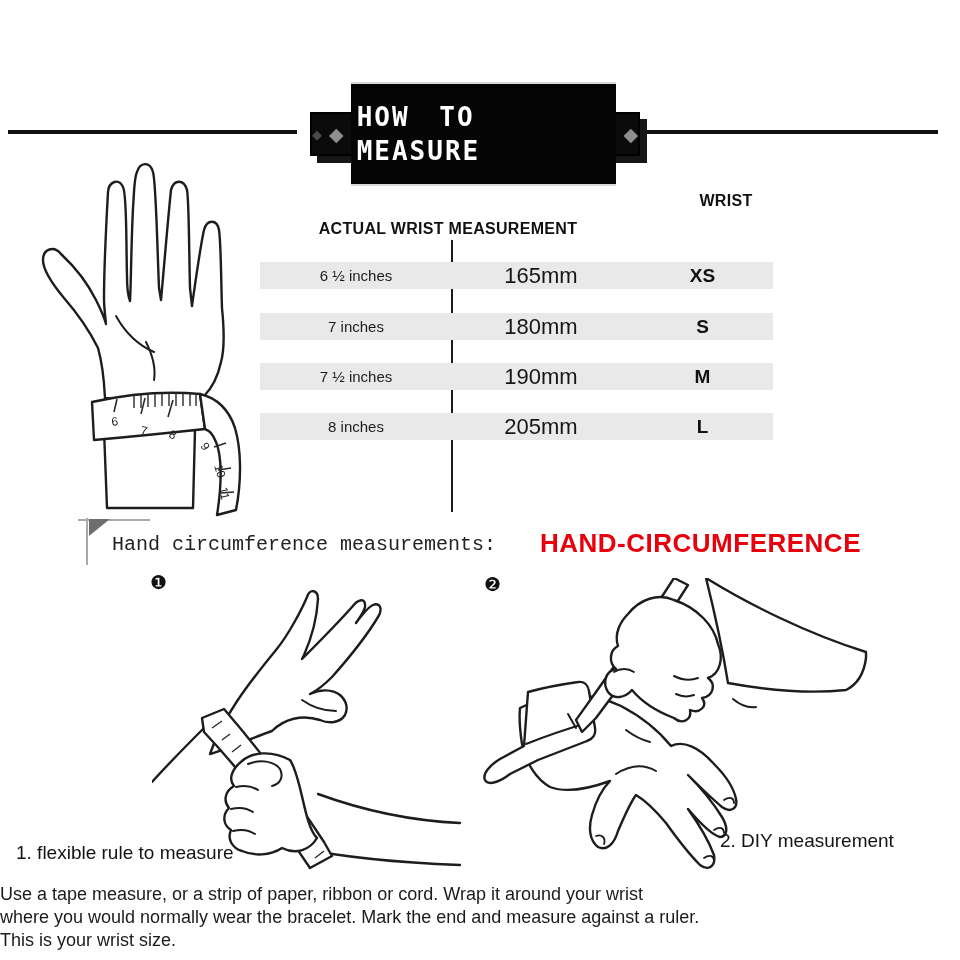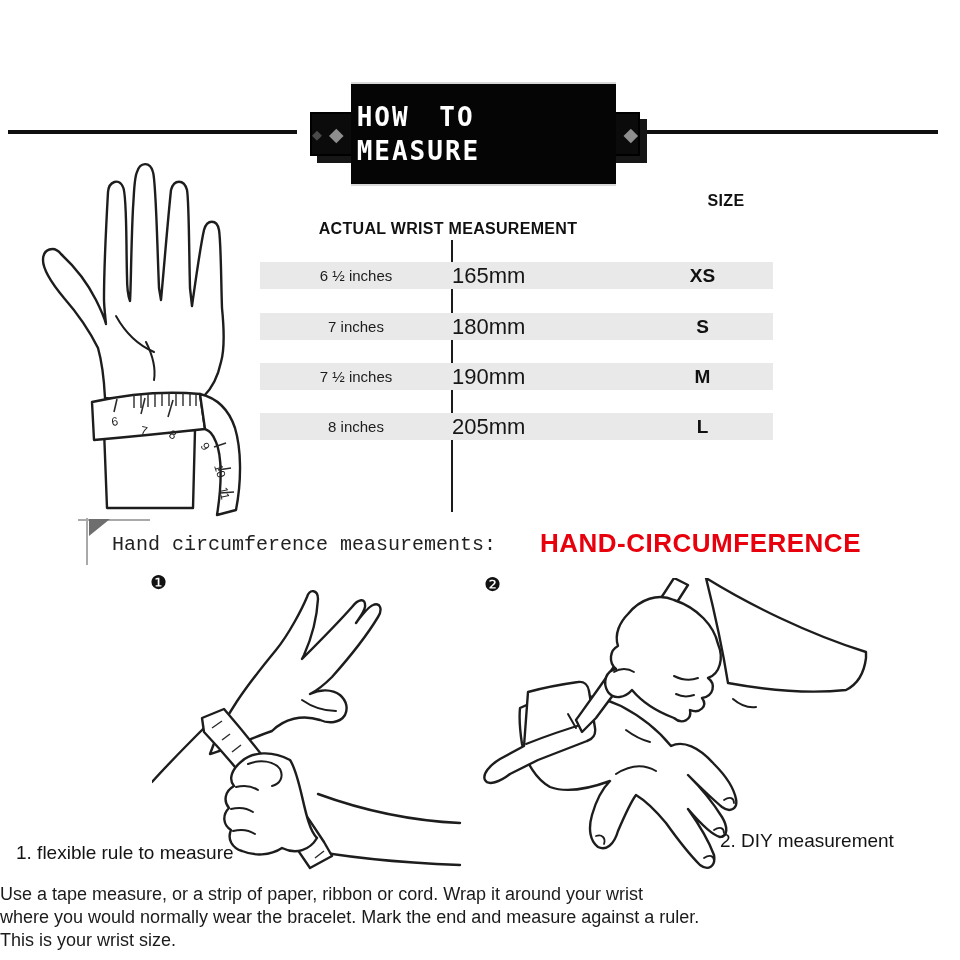--- a/index.html
+++ b/index.html
@@ -18,21 +18,21 @@
   .dia-sm{color:#4a4a4a;font-size:13px;line-height:1;}
   .dia{color:#8e8e8e;font-size:19px;line-height:1;}
 
   
   .tbl-head{position:absolute;top:192px;font-weight:bold;font-size:16px;letter-spacing:.3px;
             text-align:center;color:#111;}
   .band{position:absolute;left:260px;width:513px;height:27px;background:#e9e9e9;}
   .band .inch{position:absolute;left:0;width:192px;top:0;height:27px;line-height:27px;
               text-align:center;font-size:15px;color:#1c1c1c;}
   .band .mm{position:absolute;left:192px;width:178px;top:-3px;height:33px;line-height:33px;
-            text-align:left;font-size:22px;color:#161616;}
+            text-align:center;font-size:22px;color:#161616;}
   .band .sz{position:absolute;left:385px;width:115px;top:0;height:27px;line-height:27px;
             text-align:center;font-size:19px;font-weight:bold;color:#111;}
   .vdiv{position:absolute;left:451px;top:240px;width:2px;height:272px;background:#1b1b1b;}
 
   
   .circ-label{position:absolute;left:112px;top:533px;font-family:"Liberation Mono",monospace;
               font-size:20px;color:#222;white-space:nowrap;}
   .circ-red{position:absolute;left:540px;top:528px;font-size:26px;font-weight:bold;
             color:#e8000d;letter-spacing:.5px;white-space:nowrap;}
 
@@ -56,21 +56,21 @@
   <div class="hrule" style="left:8px;top:130px;width:289px;"></div>
   <div class="hrule" style="left:642px;top:130px;width:296px;"></div>
   <div class="banner">
     <span class="dia-sm">◆</span>
     <span class="dia">◆</span>
     <span class="ttl">HOW TO MEASURE</span>
     <span class="dia">◆</span>
   </div>
 
   <div class="tbl-head" style="left:260px;width:376px;margin-top:28px;">ACTUAL WRIST MEASUREMENT</div>
-  <div class="tbl-head" style="left:676px;width:100px;">SIZE</div>
+  <div class="tbl-head" style="left:676px;width:100px;">WRIST</div>
   <div class="vdiv"></div>
 
   <div class="band" style="top:262px;">
     <span class="inch">6 ½ inches</span>
     <span class="mm">165mm</span>
     <span class="sz">XS</span>
   </div>
   <div class="band" style="top:313px;">
     <span class="inch">7 inches</span>
     <span class="mm">180mm</span>

